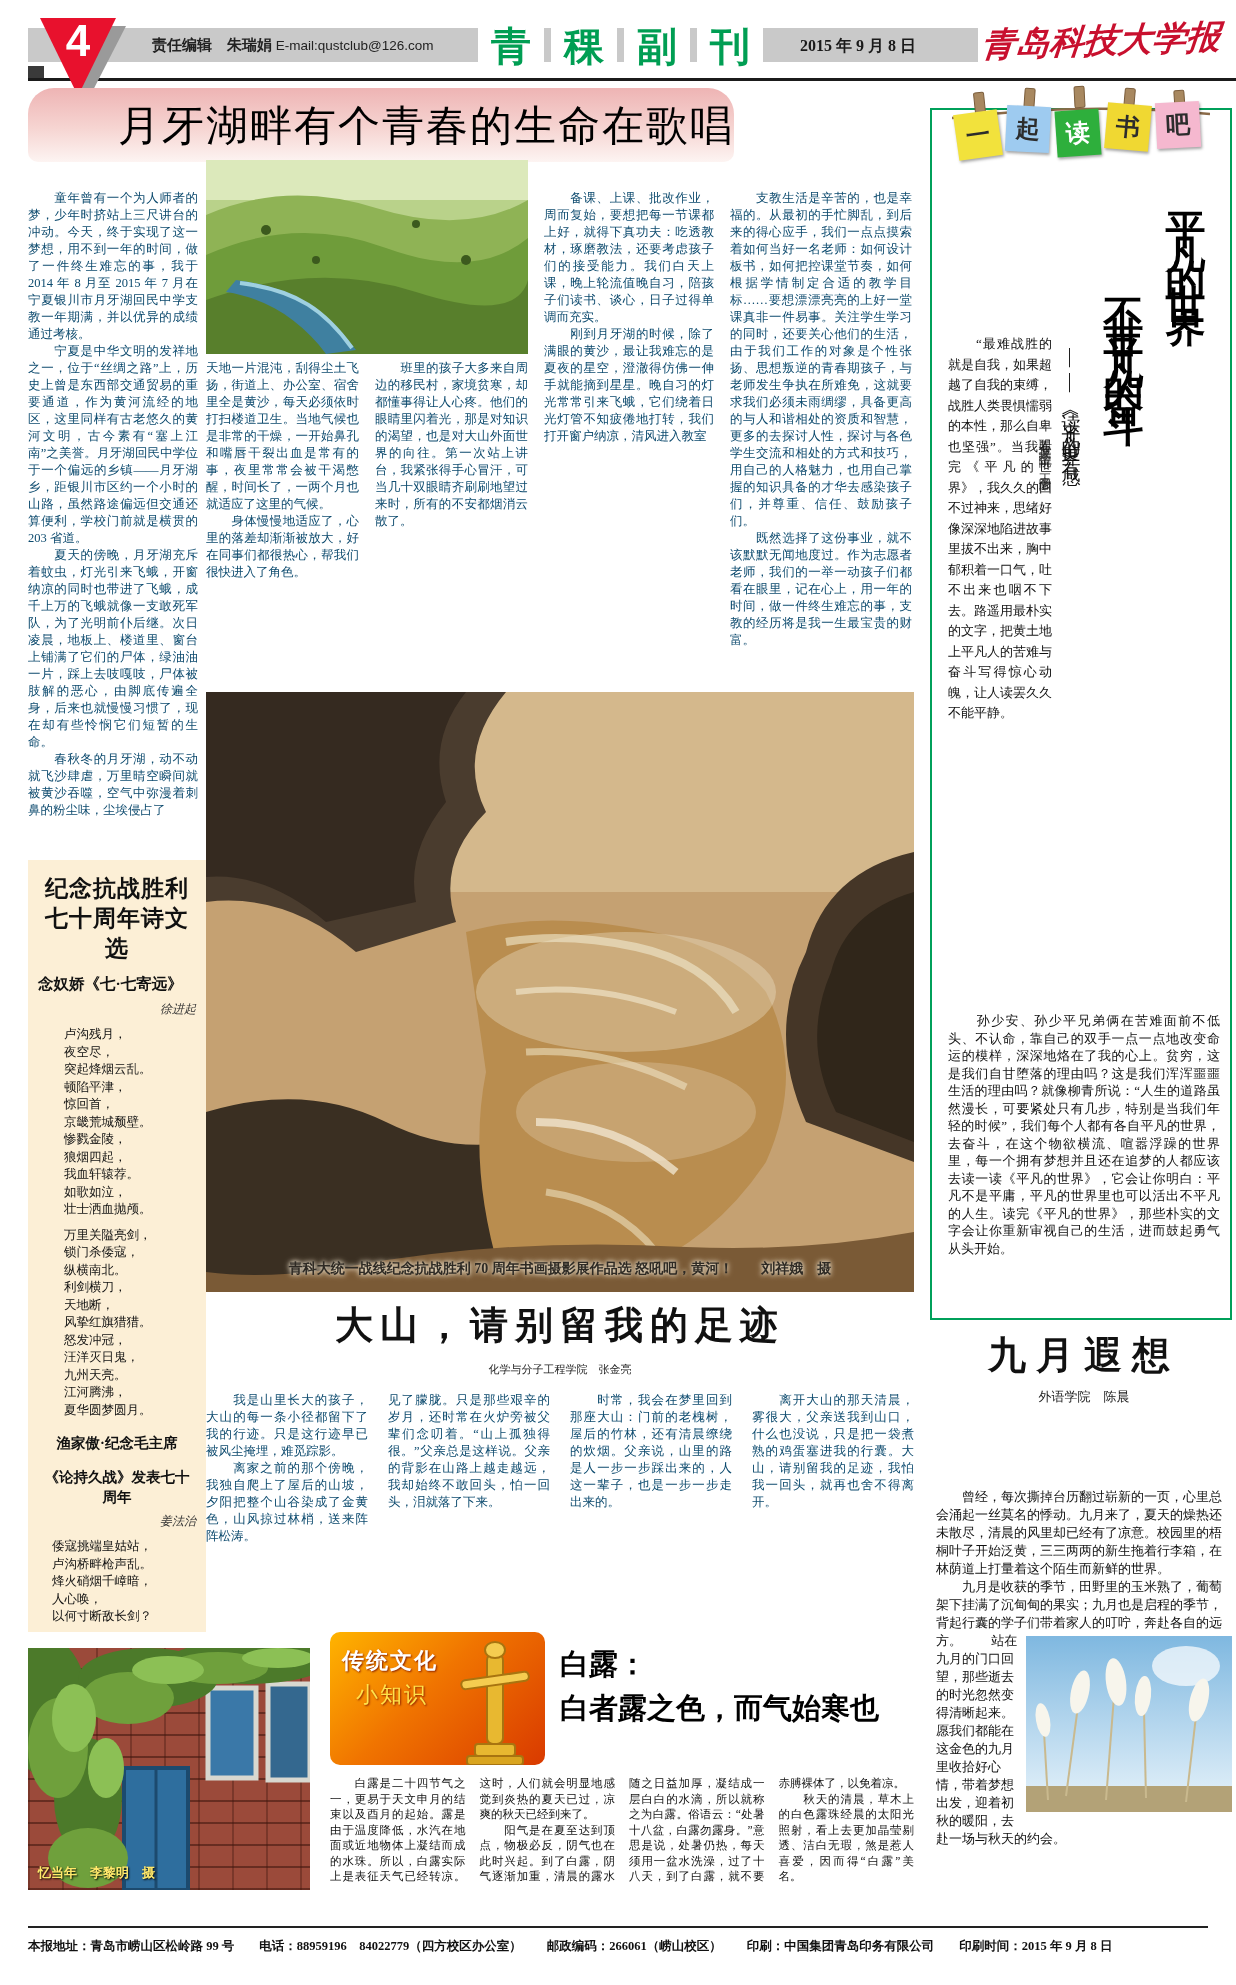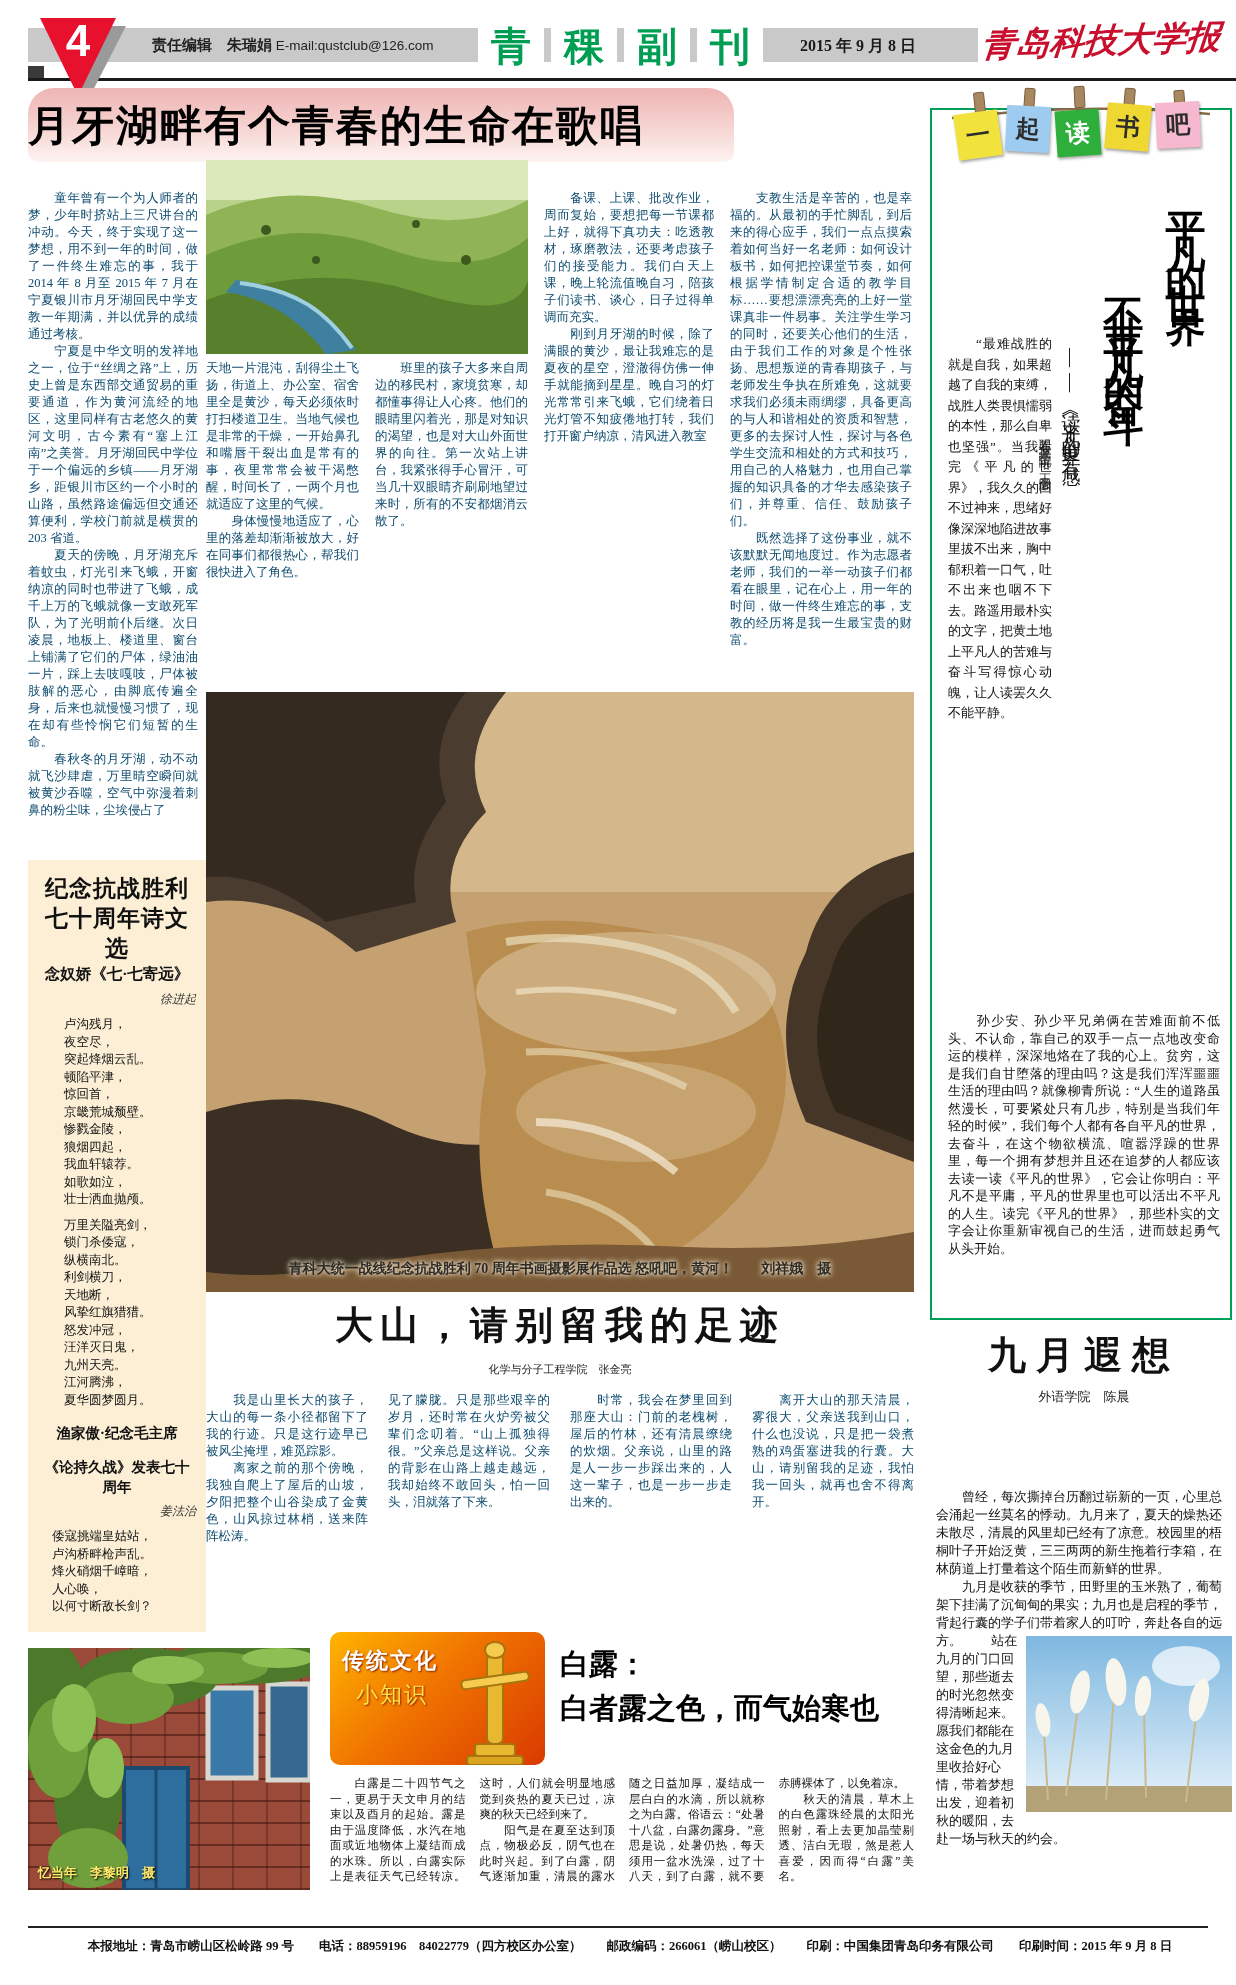--- a/index.html
+++ b/index.html
@@ -24,40 +24,40 @@
   .mast-box{width:66px;height:48px;background:#fff;color:#009e53;font-weight:900;
             font-size:40px;line-height:48px;text-align:center;
             font-family:"Liberation Sans","DejaVu Sans",sans-serif;}
   .hdr-date{left:800px;top:36px;font-size:16px;font-weight:bold;color:#1a1a1a;}
   .brand{left:982px;top:18px;width:252px;font-size:34px;font-weight:bold;color:#c8102e;
          white-space:nowrap;transform:skewX(-7deg) rotate(-2deg);font-style:italic;}
 
   
   .main-title{left:28px;top:88px;width:706px;height:74px;border-radius:26px 26px 10px 10px;
       background:linear-gradient(180deg,#eeb4b4 0%,#f6d5d2 55%,#fdf4f2 100%);
-      text-align:left;font-size:42px;font-weight:700;letter-spacing:2px;line-height:76px;color:#000;}
+      text-align:right;font-size:42px;font-weight:400;letter-spacing:2px;line-height:76px;color:#000;}
   .main-byline{left:28px;top:165px;width:706px;text-align:center;font-size:13px;color:#222;}
   .bodytxt{font-size:12.5px;line-height:17px;color:#0c4a6e;}
   .col1{left:28px;top:190px;width:170px;height:668px;overflow:hidden;}
   .col2{left:206px;top:360px;width:153px;height:326px;overflow:hidden;}
   .col3{left:375px;top:360px;width:153px;height:326px;overflow:hidden;}
   .col4{left:544px;top:190px;width:170px;height:496px;overflow:hidden;}
   .col5{left:730px;top:190px;width:182px;height:496px;overflow:hidden;}
   .photo1{left:206px;top:160px;width:322px;height:194px;overflow:hidden;}
 
   
   .river{left:206px;top:692px;width:708px;height:600px;overflow:hidden;}
   .river-cap{position:absolute;left:0;bottom:14px;width:100%;text-align:center;
       font-size:14px;font-weight:bold;color:#2e2a24;text-shadow:0 0 4px #efe3cc,0 0 6px #efe3cc;}
 
   
   .poembox{left:28px;top:860px;width:178px;height:772px;background:#fcefd6;
       box-sizing:border-box;padding:14px 10px;overflow:hidden;}
   .poem-main-title{font-size:23px;font-weight:900;text-align:center;line-height:30px;letter-spacing:1px;}
-  .poem-sub{font-size:15.5px;font-weight:bold;text-align:center;}
+  .poem-sub{font-size:15.5px;font-weight:bold;text-align:left;margin-top:10px;}
   .poem-author{font-size:12px;text-align:right;font-style:italic;margin-top:6px;color:#333;}
   .stanza{margin:8px 0 0 26px;font-size:12.5px;line-height:17.5px;}
   .stanza2{margin-left:14px;}
   .poem2-title{font-size:14.5px;font-weight:bold;text-align:center;line-height:20px;margin-top:14px;}
 
   
   .ivy{left:28px;top:1648px;width:282px;height:242px;overflow:hidden;
        background:#9b4a3a;
        background-image:repeating-linear-gradient(0deg,rgba(60,20,12,.55) 0 2px,transparent 2px 22px),
                         repeating-linear-gradient(90deg,rgba(60,20,12,.35) 0 2px,transparent 2px 34px);}
@@ -98,21 +98,21 @@
       font-size:11.5px;line-height:15.5px;overflow:hidden;}
 
   
   .sep-title{left:936px;top:1330px;width:296px;text-align:center;font-size:38px;font-weight:900;letter-spacing:10px;}
   .sep-byline{left:936px;top:1388px;width:296px;text-align:center;font-size:13px;color:#222;}
   .sep-body{left:936px;top:1488px;width:296px;height:478px;font-size:13px;line-height:18px;overflow:hidden;}
   .reeds{float:right;width:206px;height:176px;margin:4px 0 4px 8px;overflow:hidden;}
 
   
   .ft-rule{left:28px;top:1926px;width:1180px;height:2px;background:#222;}
-  .ft-text{left:40px;top:1938px;width:1180px;text-align:center;font-size:12.5px;font-weight:bold;color:#111;}
+  .ft-text{left:28px;top:1938px;width:1180px;text-align:left;font-size:12.5px;font-weight:bold;color:#111;}
 </style>
 </head>
 <body>
 
 <div class="page">
 
   <div class="abs hdr-band"></div>
   <div class="abs hdr-corner"></div>
   <div class="abs hdr-rule"></div>
   <div class="abs tri tri-shadow"></div>

